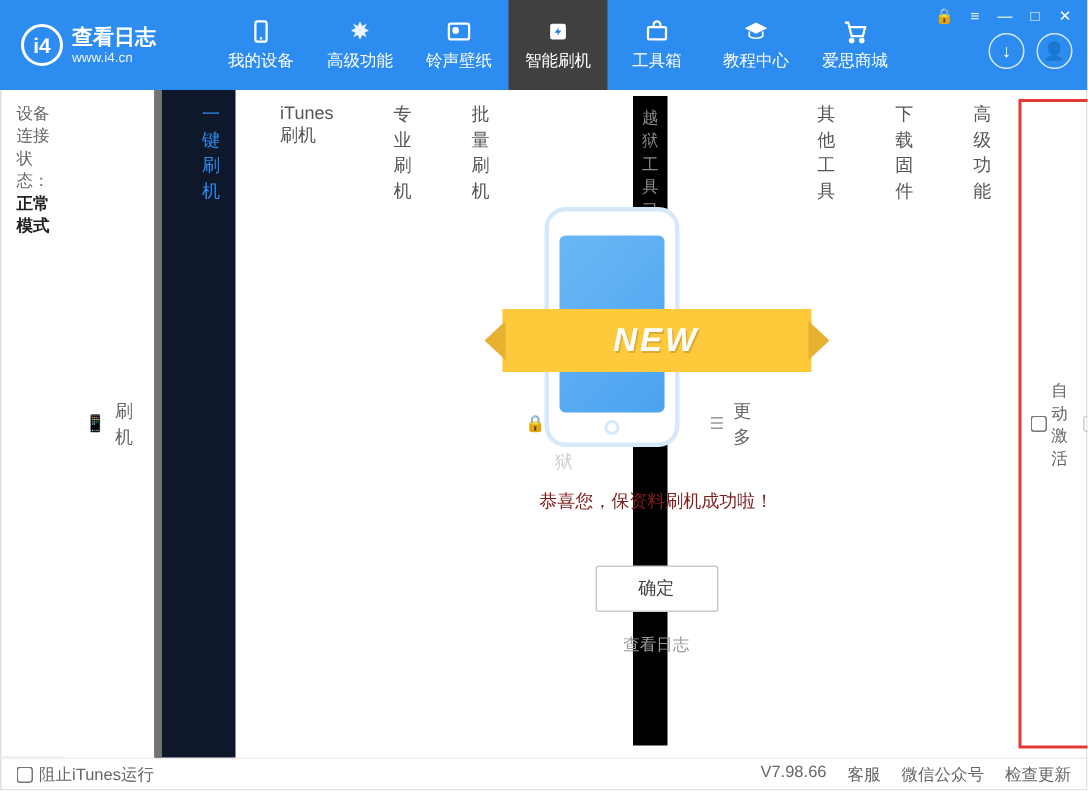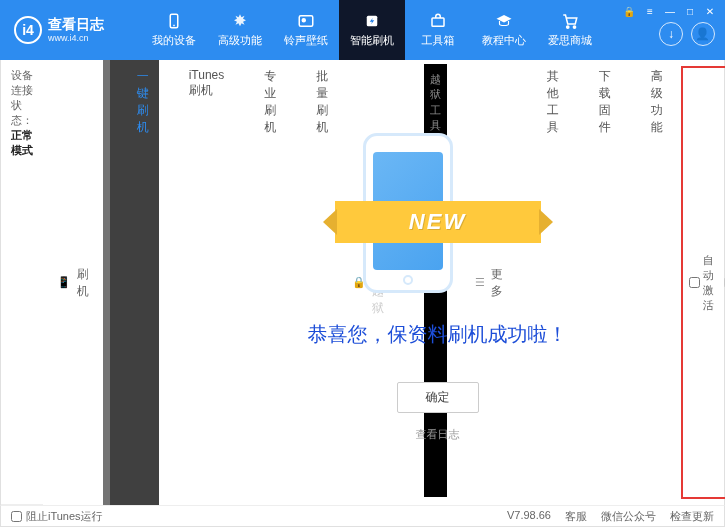--- a/index.html
+++ b/index.html
@@ -7,54 +7,54 @@
 
 .header { background: #2d8cf0; height: 60px; display: flex; align-items: center; color: #fff; position: relative; }
 .logo-wrap { display: flex; align-items: center; padding-left: 14px; width: 141px; }
 .logo-ico { width: 28px; height: 28px; border: 2px solid #fff; border-radius: 50%; display: flex; align-items: center; justify-content: center; font-weight: bold; font-size: 14px; margin-right: 6px; }
 .logo-txt { display: flex; flex-direction: column; line-height: 1.2; }
 .logo-txt .t1 { font-size: 14px; font-weight: bold; }
 .logo-txt .t2 { font-size: 9px; opacity: .9; }
 
 .topnav { display: flex; height: 100%; }
 .topnav-item { width: 66px; display: flex; flex-direction: column; align-items: center; justify-content: center; font-size: 11px; cursor: pointer; }
-.topnav-item.active { background: #0f172a; }
+.topnav-item.active { background: #404040; }
 .topnav-item .ico { width: 18px; height: 18px; margin-bottom: 3px; display: flex; align-items: center; justify-content: center; }
 
 .winctrl { position: absolute; right: 0; top: 0; display: flex; gap: 6px; padding: 4px 8px; font-size: 10px; }
 .winctrl span { width: 14px; height: 14px; display: flex; align-items: center; justify-content: center; cursor: pointer; }
 .right-circles { position: absolute; right: 10px; top: 22px; display: flex; gap: 8px; }
 .right-circles span { width: 24px; height: 24px; border: 1.5px solid rgba(255,255,255,.8); border-radius: 50%; display: flex; align-items: center; justify-content: center; font-size: 12px; cursor: pointer; }
 
 .body { display: flex; height: 445px; border-left: 1px solid #e0e0e0; border-right: 1px solid #e0e0e0; }
 
 .sidebar { width: 150px; border-right: 1px solid #eee; display: flex; flex-direction: row; font-size: 12px; color: #555; }
 .conn { padding: 8px 10px; font-size: 11px; color: #666; border-bottom: 1px solid #eee; }
 .conn b { color: #222; }
 .side-sec { padding: 9px 14px; display: flex; align-items: center; gap: 6px; color: #666; cursor: pointer; }
 .side-sec .bar { font-size: 11px; color: #999; }
 .side-item { padding: 8px 10px 8px 30px; cursor: pointer; color: #555; font-size: 12px; }
-.side-item.active { color: #2d8cf0; background: #404040; border-left: 7px solid #737373; padding-left: 27px; }
+.side-item.active { color: #2d8cf0; background: #0f172a; border-left: 5px solid #737373; padding-left: 27px; }
 .side-note { margin: 4px 14px 8px 26px; background: #000000; padding: 8px 6px; font-size: 11px; color: #888; text-align: center; line-height: 1.4; }
 .checks { border: 2px solid #e53935; margin: 6px 8px; padding: 8px 6px; display: flex; gap: 10px; font-size: 11px; align-items: center; }
 .checks label { display: flex; align-items: center; gap: 3px; color: #666; }
 .checks label.dis { color: #ccc; }
 
 .main { flex: 1; display: flex; flex-direction: column; align-items: center; justify-content: center; position: relative; }
 .phone-img { width: 150px; height: 180px; position: relative; display: flex; align-items: center; }
 .phone-body { width: 90px; height: 160px; background: #fff; border: 3px solid #d6e9fb; border-radius: 14px; position: relative; }
 .phone-screen { position: absolute; top: 16px; left: 7px; right: 7px; bottom: 20px; background: linear-gradient(135deg,#6bb7f5,#4aa3f0); border-radius: 4px; }
 .phone-btn { position: absolute; bottom: 5px; left: 50%; transform: translateX(-50%); width: 10px; height: 10px; border: 2px solid #d6e9fb; border-radius: 50%; }
 .ribbon { position: absolute; left: -28px; right: -28px; top: 78px; height: 42px; background: #ffc93c; display: flex; align-items: center; justify-content: center; }
 .ribbon::before, .ribbon::after { content: ''; position: absolute; top: 8px; width: 0; height: 0; border-top: 13px solid transparent; border-bottom: 13px solid transparent; }
 .ribbon::before { left: -12px; border-right: 14px solid #e6b030; }
 .ribbon::after { right: -12px; border-left: 14px solid #e6b030; }
 .ribbon-txt { color: #fff; font-weight: 900; font-size: 22px; font-style: italic; letter-spacing: 2px; text-shadow: 1px 1px 0 rgba(0,0,0,.15); }
 
-.success-msg { margin-top: 18px; font-size: 20px; color: #1d4ed8; }
+.success-msg { margin-top: 18px; font-size: 12px; color: #7f1d1d; }
 .btn-ok { margin-top: 34px; padding: 6px 28px; border: 1px solid #ccc; background: #fff; font-size: 12px; color: #444; cursor: pointer; border-radius: 2px; }
 .viewlog { margin-top: 14px; font-size: 11px; color: #999; cursor: pointer; }
 
 .footer { height: 22px; border: 1px solid #e0e0e0; border-top: 1px solid #eee; display: flex; align-items: center; font-size: 11px; color: #666; padding: 0 10px; justify-content: space-between; }
 .footer .fl { display: flex; align-items: flex-end; gap: 4px; }
 .footer .fr { display: flex; gap: 14px; }
 .footer .fr span { cursor: pointer; }
 
 input[type=checkbox] { width: 11px; height: 11px; }
 </style>

